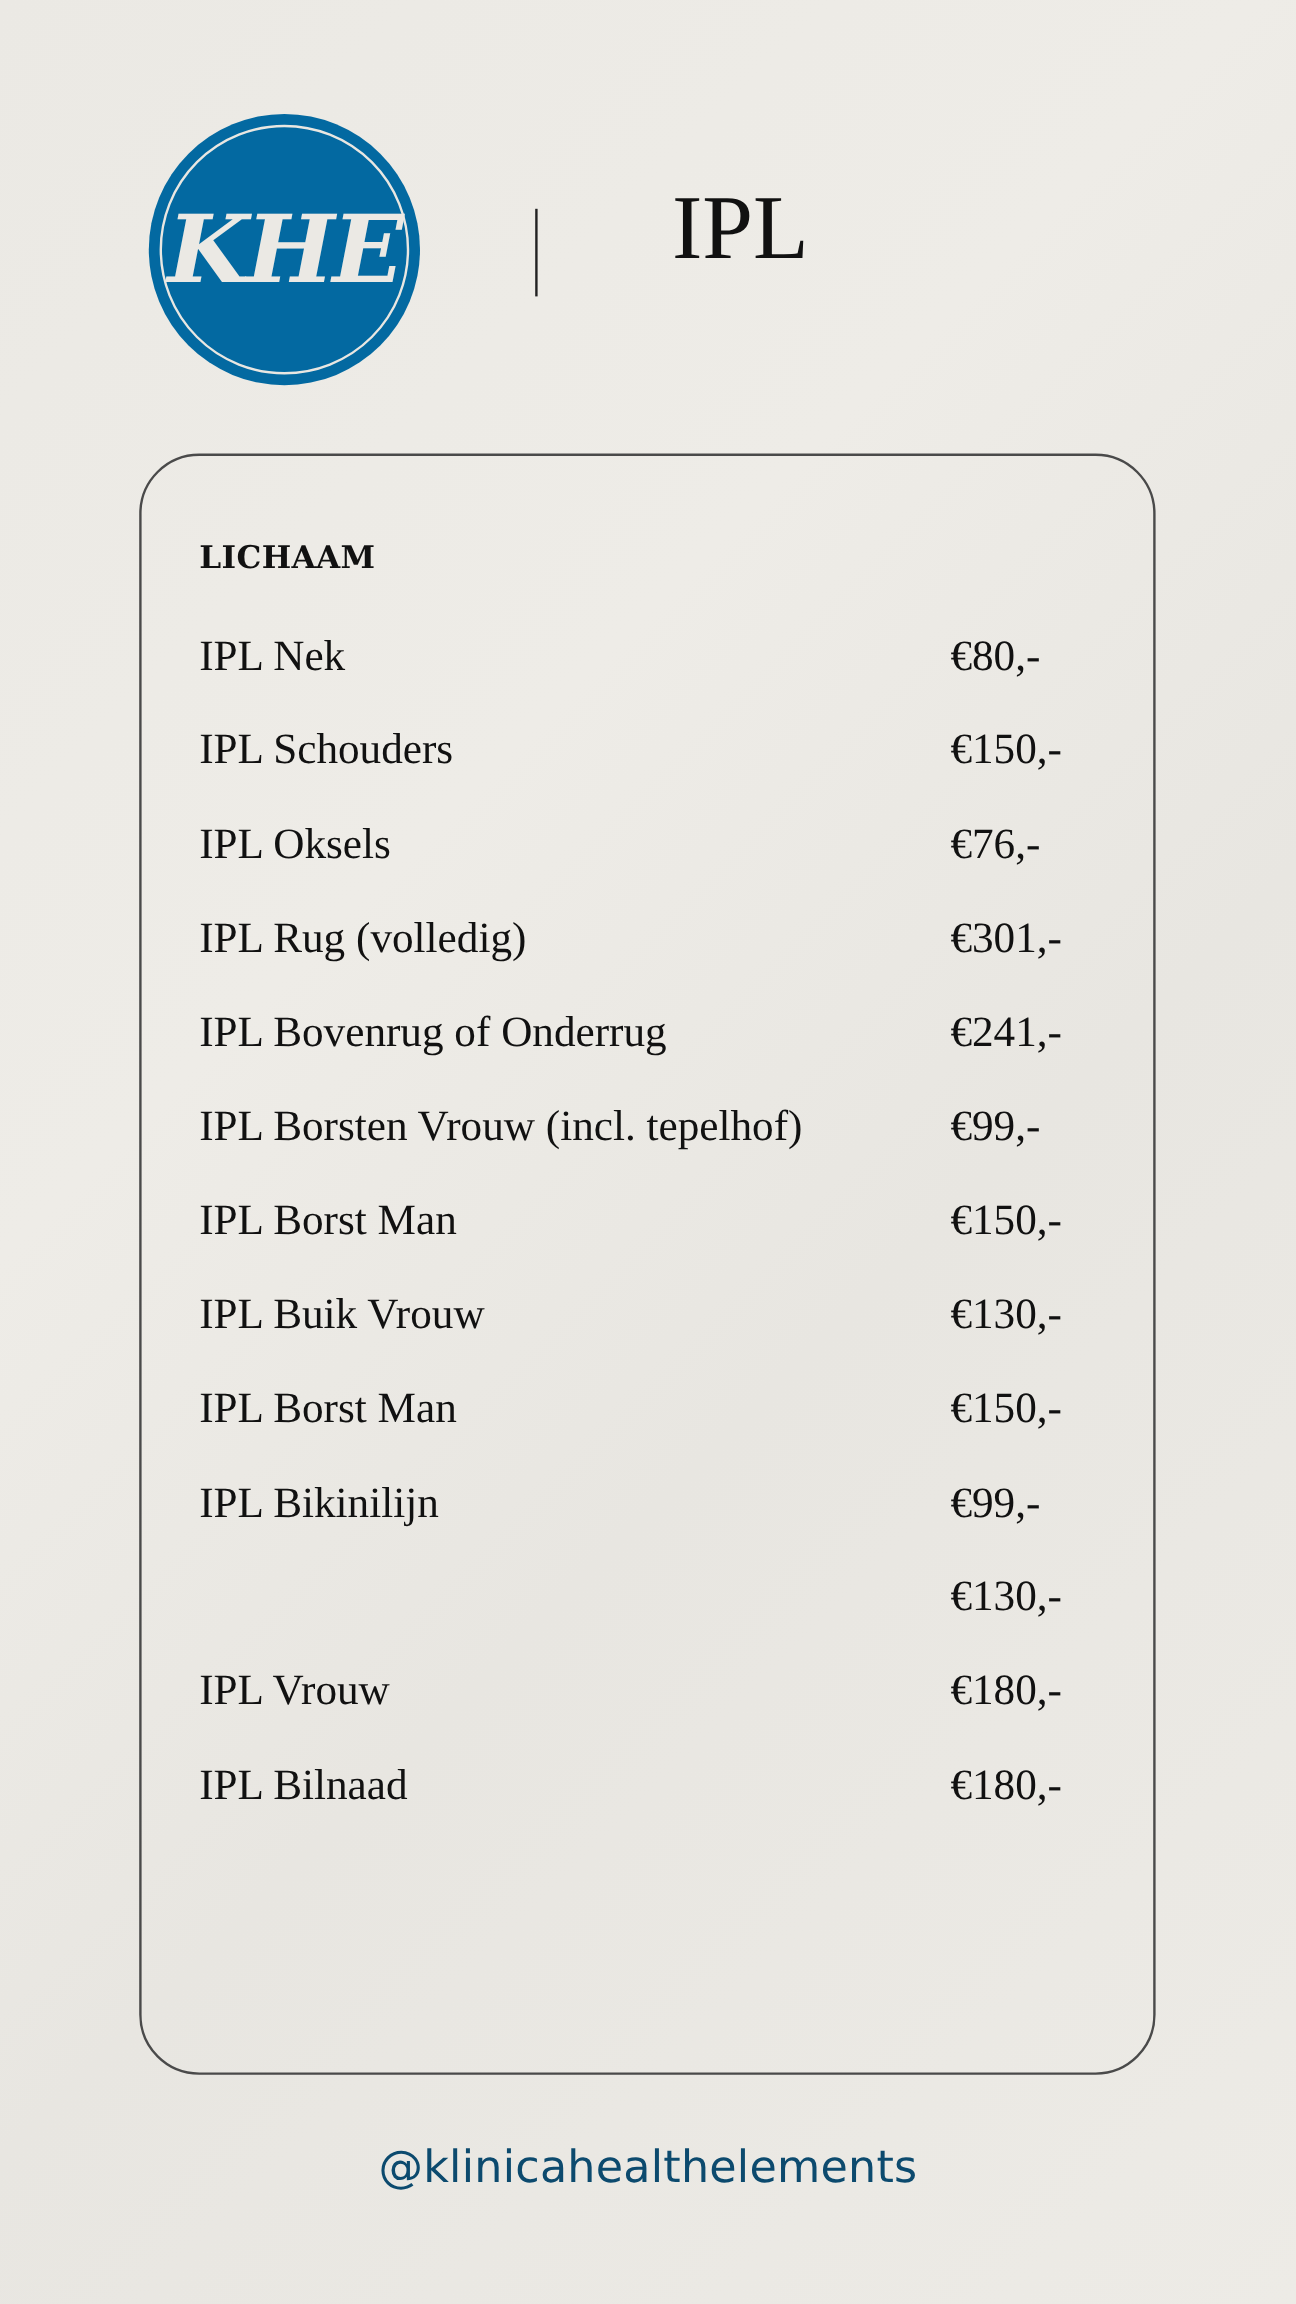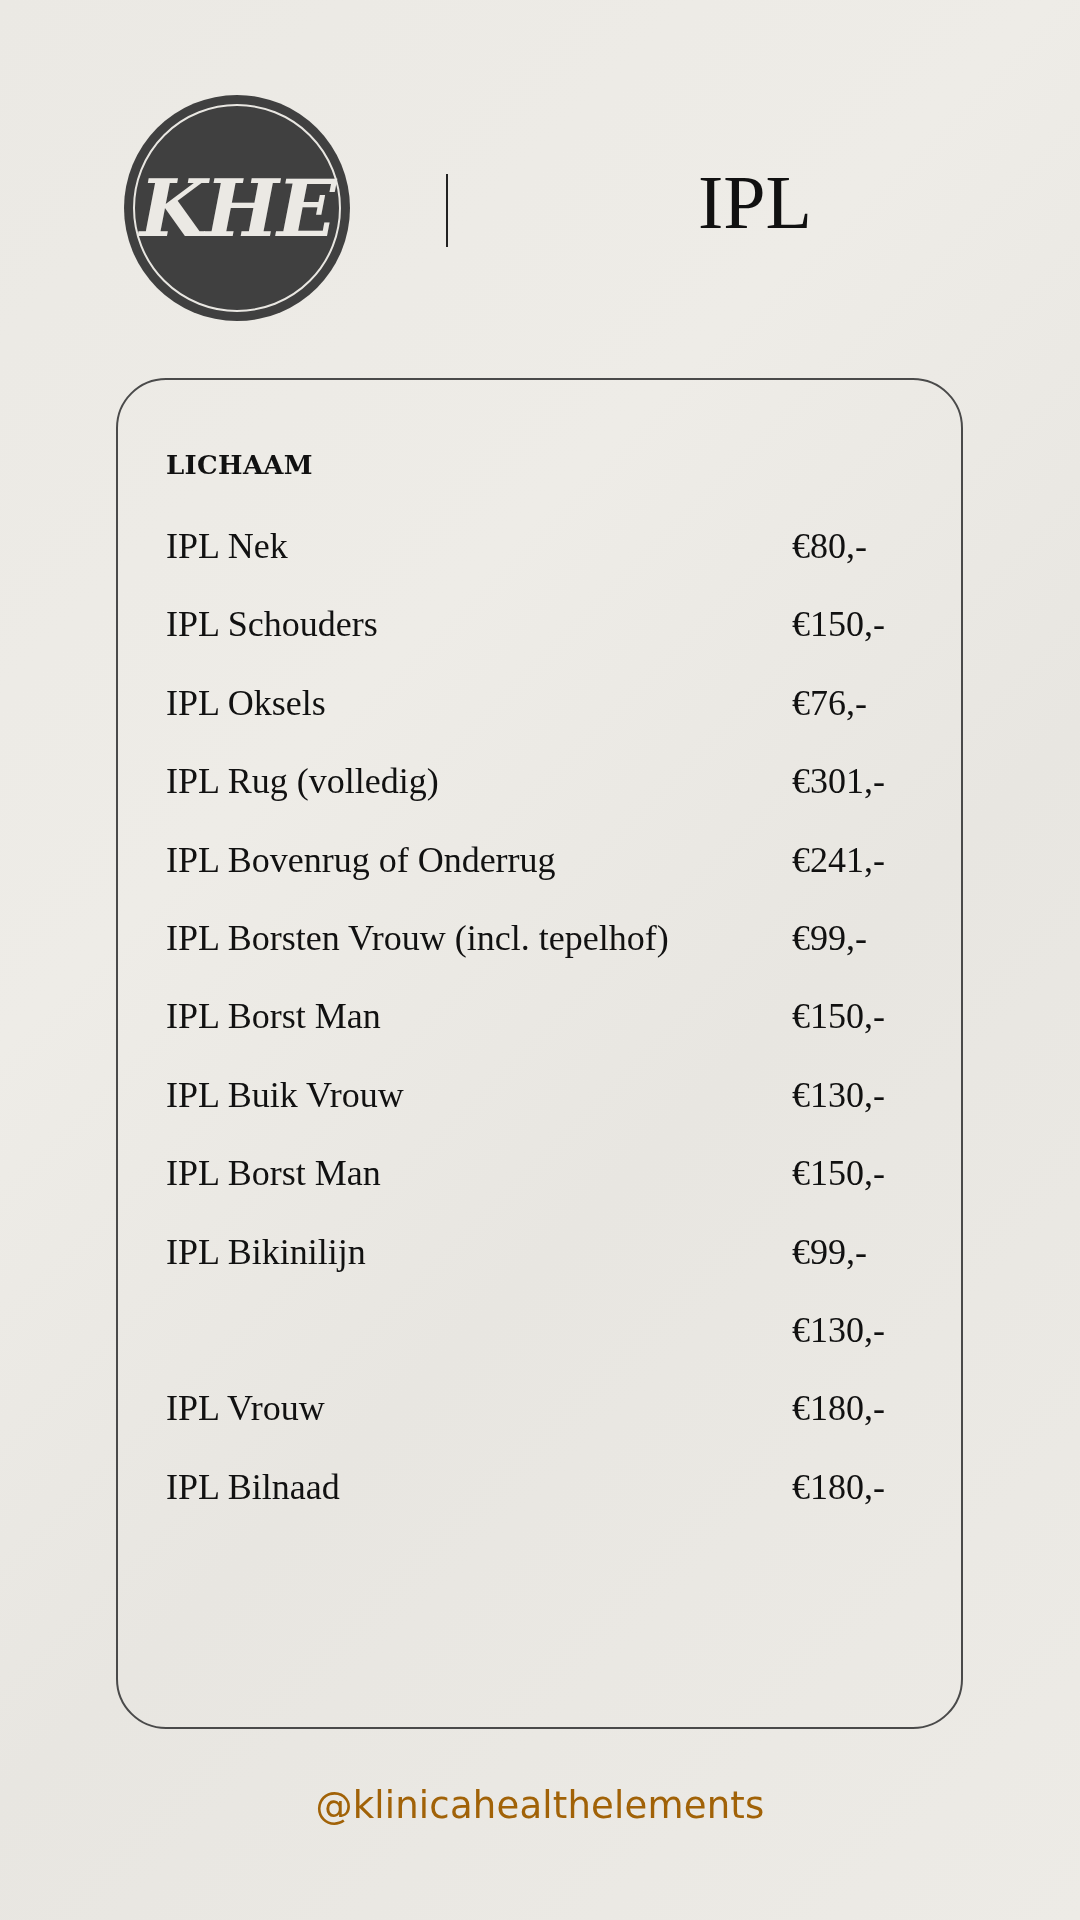--- a/index.html
+++ b/index.html
@@ -4,36 +4,36 @@
   <style>
     html, body { margin: 0; padding: 0; }
     body {
       width: 1080px; height: 1920px; position: relative; overflow: hidden;
       background: linear-gradient(135deg, #ebe9e4 0%, #eeece7 35%, #e8e6e1 60%, #edebe6 100%);
       font-family: "DejaVu Serif", "Liberation Serif", serif;
       color: #111;
     }
     .logo {
       position: absolute; left: 124px; top: 95px; width: 226px; height: 226px;
-      border-radius: 50%; background: #404040; box-sizing: border-box;
+      border-radius: 50%; background: #0369a1; box-sizing: border-box;
       display: flex; align-items: center; justify-content: center;
     }
     .logo-ring {
       position: absolute; left: 9px; top: 9px; right: 9px; bottom: 9px;
       border: 2.5px solid #e9e7e2; border-radius: 50%;
     }
     .logo-text {
       font-family: "DejaVu Serif", serif; font-weight: bold; font-style: italic;
       font-size: 78px; color: #ebe9e4; letter-spacing: -2px; position: relative; top: 0px;
     }
     .divider {
       position: absolute; left: 446px; top: 174px; width: 2px; height: 73px; background: #222;
     }
     .page-title {
-      position: absolute; left: 560px; width: 252px; top: 164px; text-align: right;
+      position: absolute; left: 560px; width: 252px; top: 152px; text-align: left;
       font-family: "Liberation Serif", serif; font-size: 76px; color: #111; line-height: 1;
     }
     .card {
       position: absolute; left: 116px; top: 378px; width: 847px; height: 1351px;
       border: 2px solid #4a4a4a; border-radius: 50px; box-sizing: border-box;
     }
     .section-title {
       position: absolute; left: 166px; top: 450px;
       font-family: "DejaVu Serif", serif; font-weight: bold; font-size: 26px; letter-spacing: 0.3px;
     }
@@ -42,21 +42,21 @@
     .row .name {
       position: absolute; left: 0; top: 0;
       font-family: "Liberation Serif", serif; font-size: 36px; line-height: 44px; white-space: nowrap;
     }
     .row .price {
       position: absolute; left: 626px; top: 0;
       font-family: "Liberation Serif", serif; font-size: 36px; line-height: 44px; white-space: nowrap;
     }
     .handle {
       position: absolute; left: 0; width: 1080px; top: 1784px; text-align: center;
-      font-family: "DejaVu Sans", sans-serif; font-size: 37px; color: #a16207; letter-spacing: 0.2px;
+      font-family: "DejaVu Sans", sans-serif; font-size: 37px; color: #0c4a6e; letter-spacing: 0.2px;
     }
   </style>
 </head>
 <body>
 
 <div class="logo">
   <div class="logo-ring"></div>
   <span class="logo-text">KHE</span>
 </div>
 

